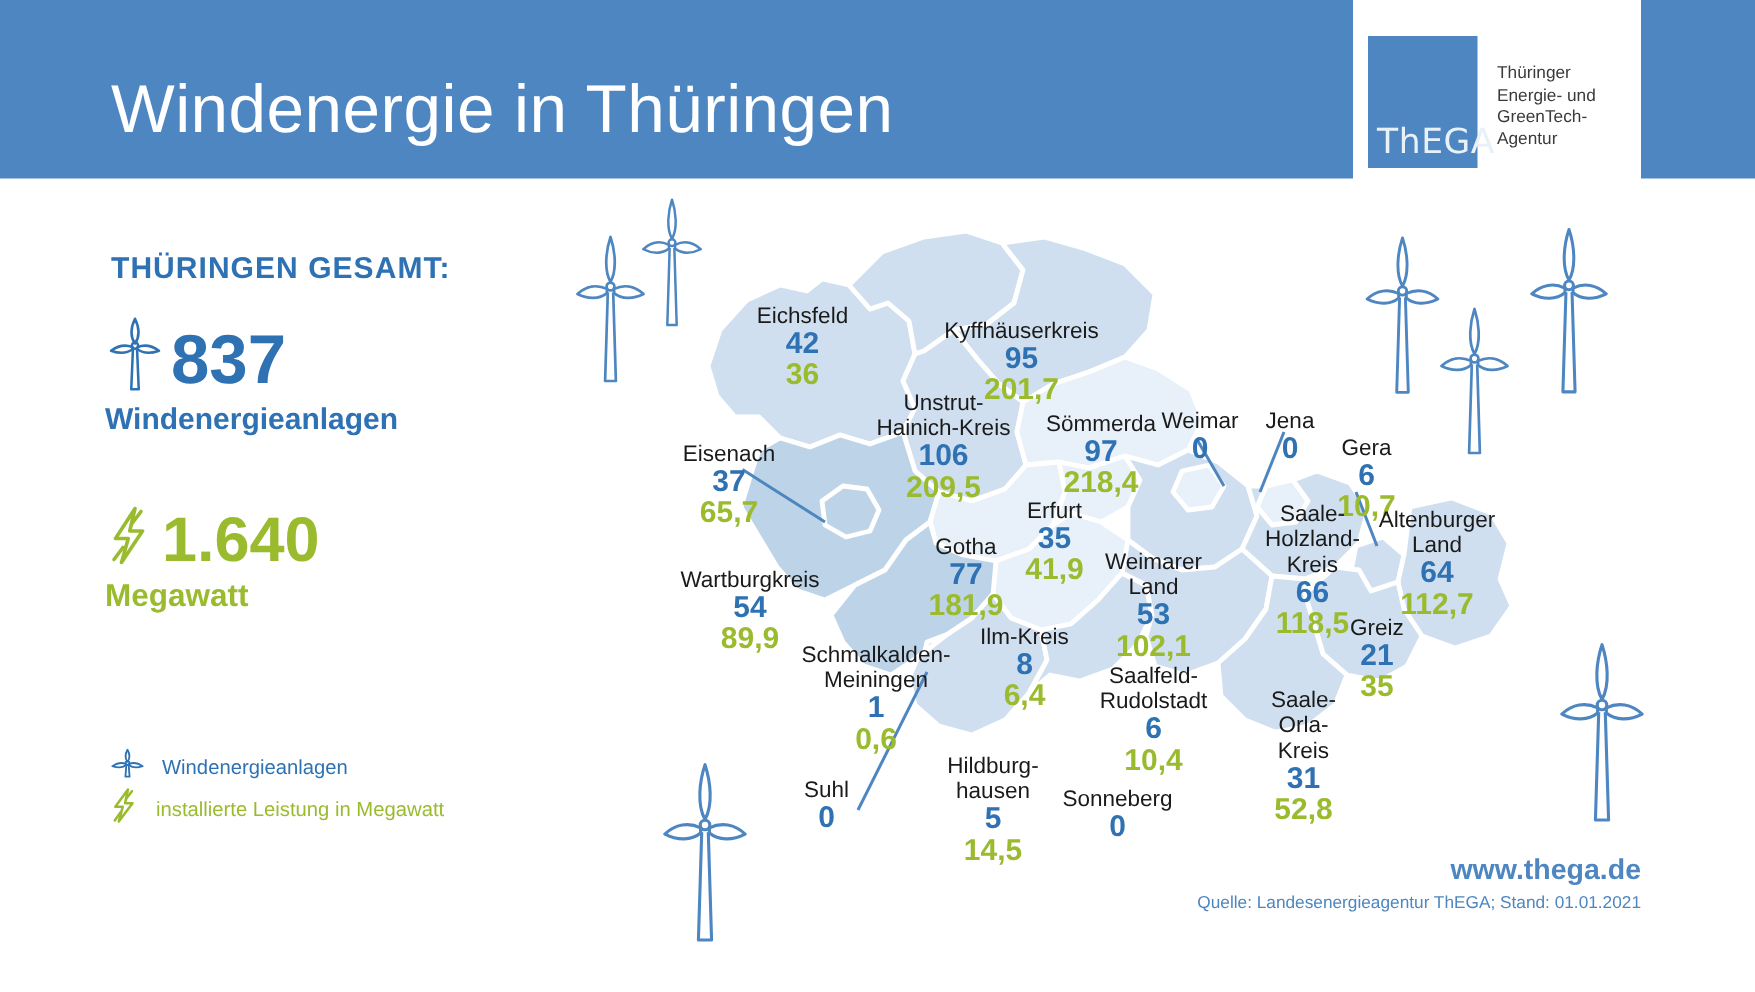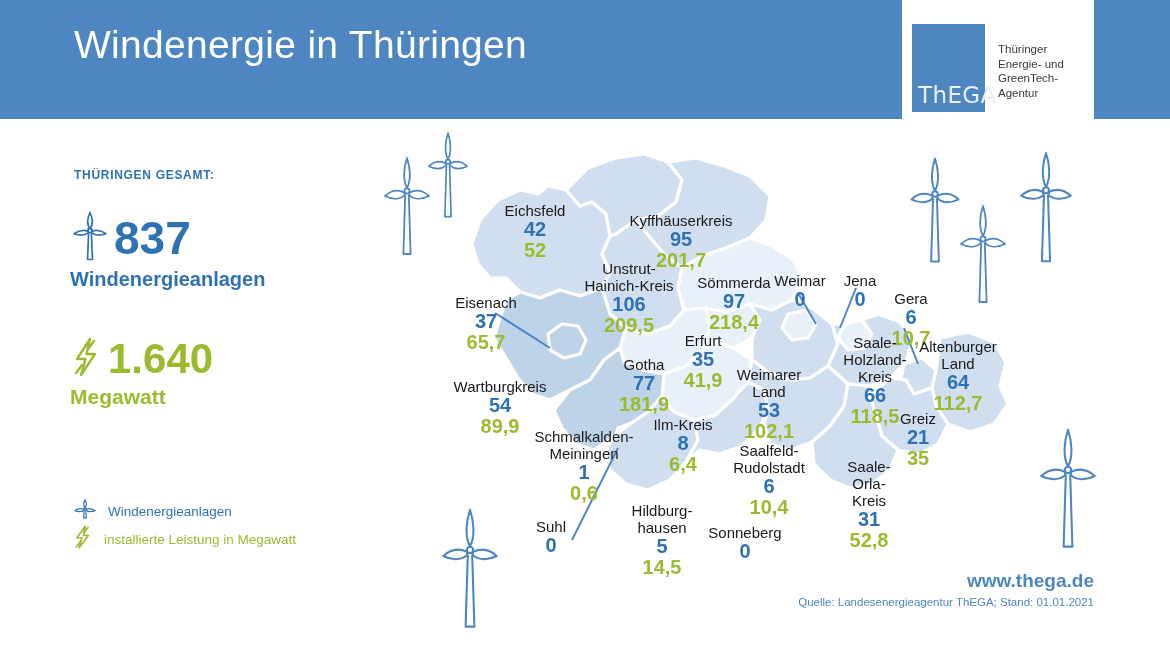--- a/index.html
+++ b/index.html
@@ -11,22 +11,22 @@
     overflow:hidden;
     position:relative;
   }
   #stage{position:absolute;left:0;top:0;width:1170px;height:661px;}
 
   
   .hdr-bar{position:absolute;top:0;height:119px;background:#4d86c0;}
   #hdr-main{left:0;width:902px;}
   #hdr-right{left:1094px;width:76px;}
   #hdr-title{
-    position:absolute;left:74px;top:23px;
-    font-size:39px;font-weight:400;color:#ffffff;
+    position:absolute;left:74px;top:47px;
+    font-size:45px;font-weight:400;color:#ffffff;
     letter-spacing:.3px;white-space:nowrap;
   }
   #logo-block{position:absolute;left:912px;top:24px;width:180px;height:88px;}
   #logo-square{
     position:absolute;left:0;top:0;width:73px;height:88px;
     background:#4d86c0;
     text-align:center;
   }
   #logo-wordmark{
     position:absolute;left:6px;bottom:4px;
@@ -34,21 +34,21 @@
     font-family:"DejaVu Sans", sans-serif;
   }
   #logo-text{
     position:absolute;left:86px;top:18px;
     font-size:11.5px;line-height:14.6px;color:#3a3a3a;
   }
 
   
   #panel-heading{
     position:absolute;left:74px;top:168px;
-    font-size:12px;font-weight:bold;color:#2f72b3;letter-spacing:.7px;
+    font-size:20px;font-weight:bold;color:#2f72b3;letter-spacing:.7px;
   }
   #stat-turbines{position:absolute;left:70px;top:210px;width:330px;}
   #stat-turbines .row{display:flex;align-items:center;}
   #stat-turbines .bignum{
     font-size:46px;font-weight:bold;color:#2f72b3;line-height:46px;
     margin-left:4px;
   }
   #stat-turbines .sublabel{
     font-size:20px;font-weight:bold;color:#2f72b3;margin-top:2px;
   }
@@ -310,21 +310,21 @@
         <path d="M25.4 42.6 C32 39.4 39.2 40.6 45 46 C38 49.6 30.4 49.6 25.4 45.4 Z"></path>
         <circle cx="23" cy="41" r="2.6"></circle>
         <path d="M21.2 45 L19.4 104 L26.6 104 L24.8 45"></path>
       </g>
     </svg>
 
 
     <div class="lbl" style="left:55px;top:74px;width:120px;">
       <div class="name">Eichsfeld</div>
       <div class="cnt">42</div>
-      <div class="pwr">52</div>
+      <div class="pwr">36</div>
     </div>
 
     <div class="lbl" style="left:178px;top:84px;width:166px;">
       <div class="name">Kyffhäuserkreis</div>
       <div class="cnt">95</div>
       <div class="pwr">201,7</div>
     </div>
 
     <div class="lbl" style="left:134px;top:132px;width:150px;">
       <div class="name">Unstrut-</div>

